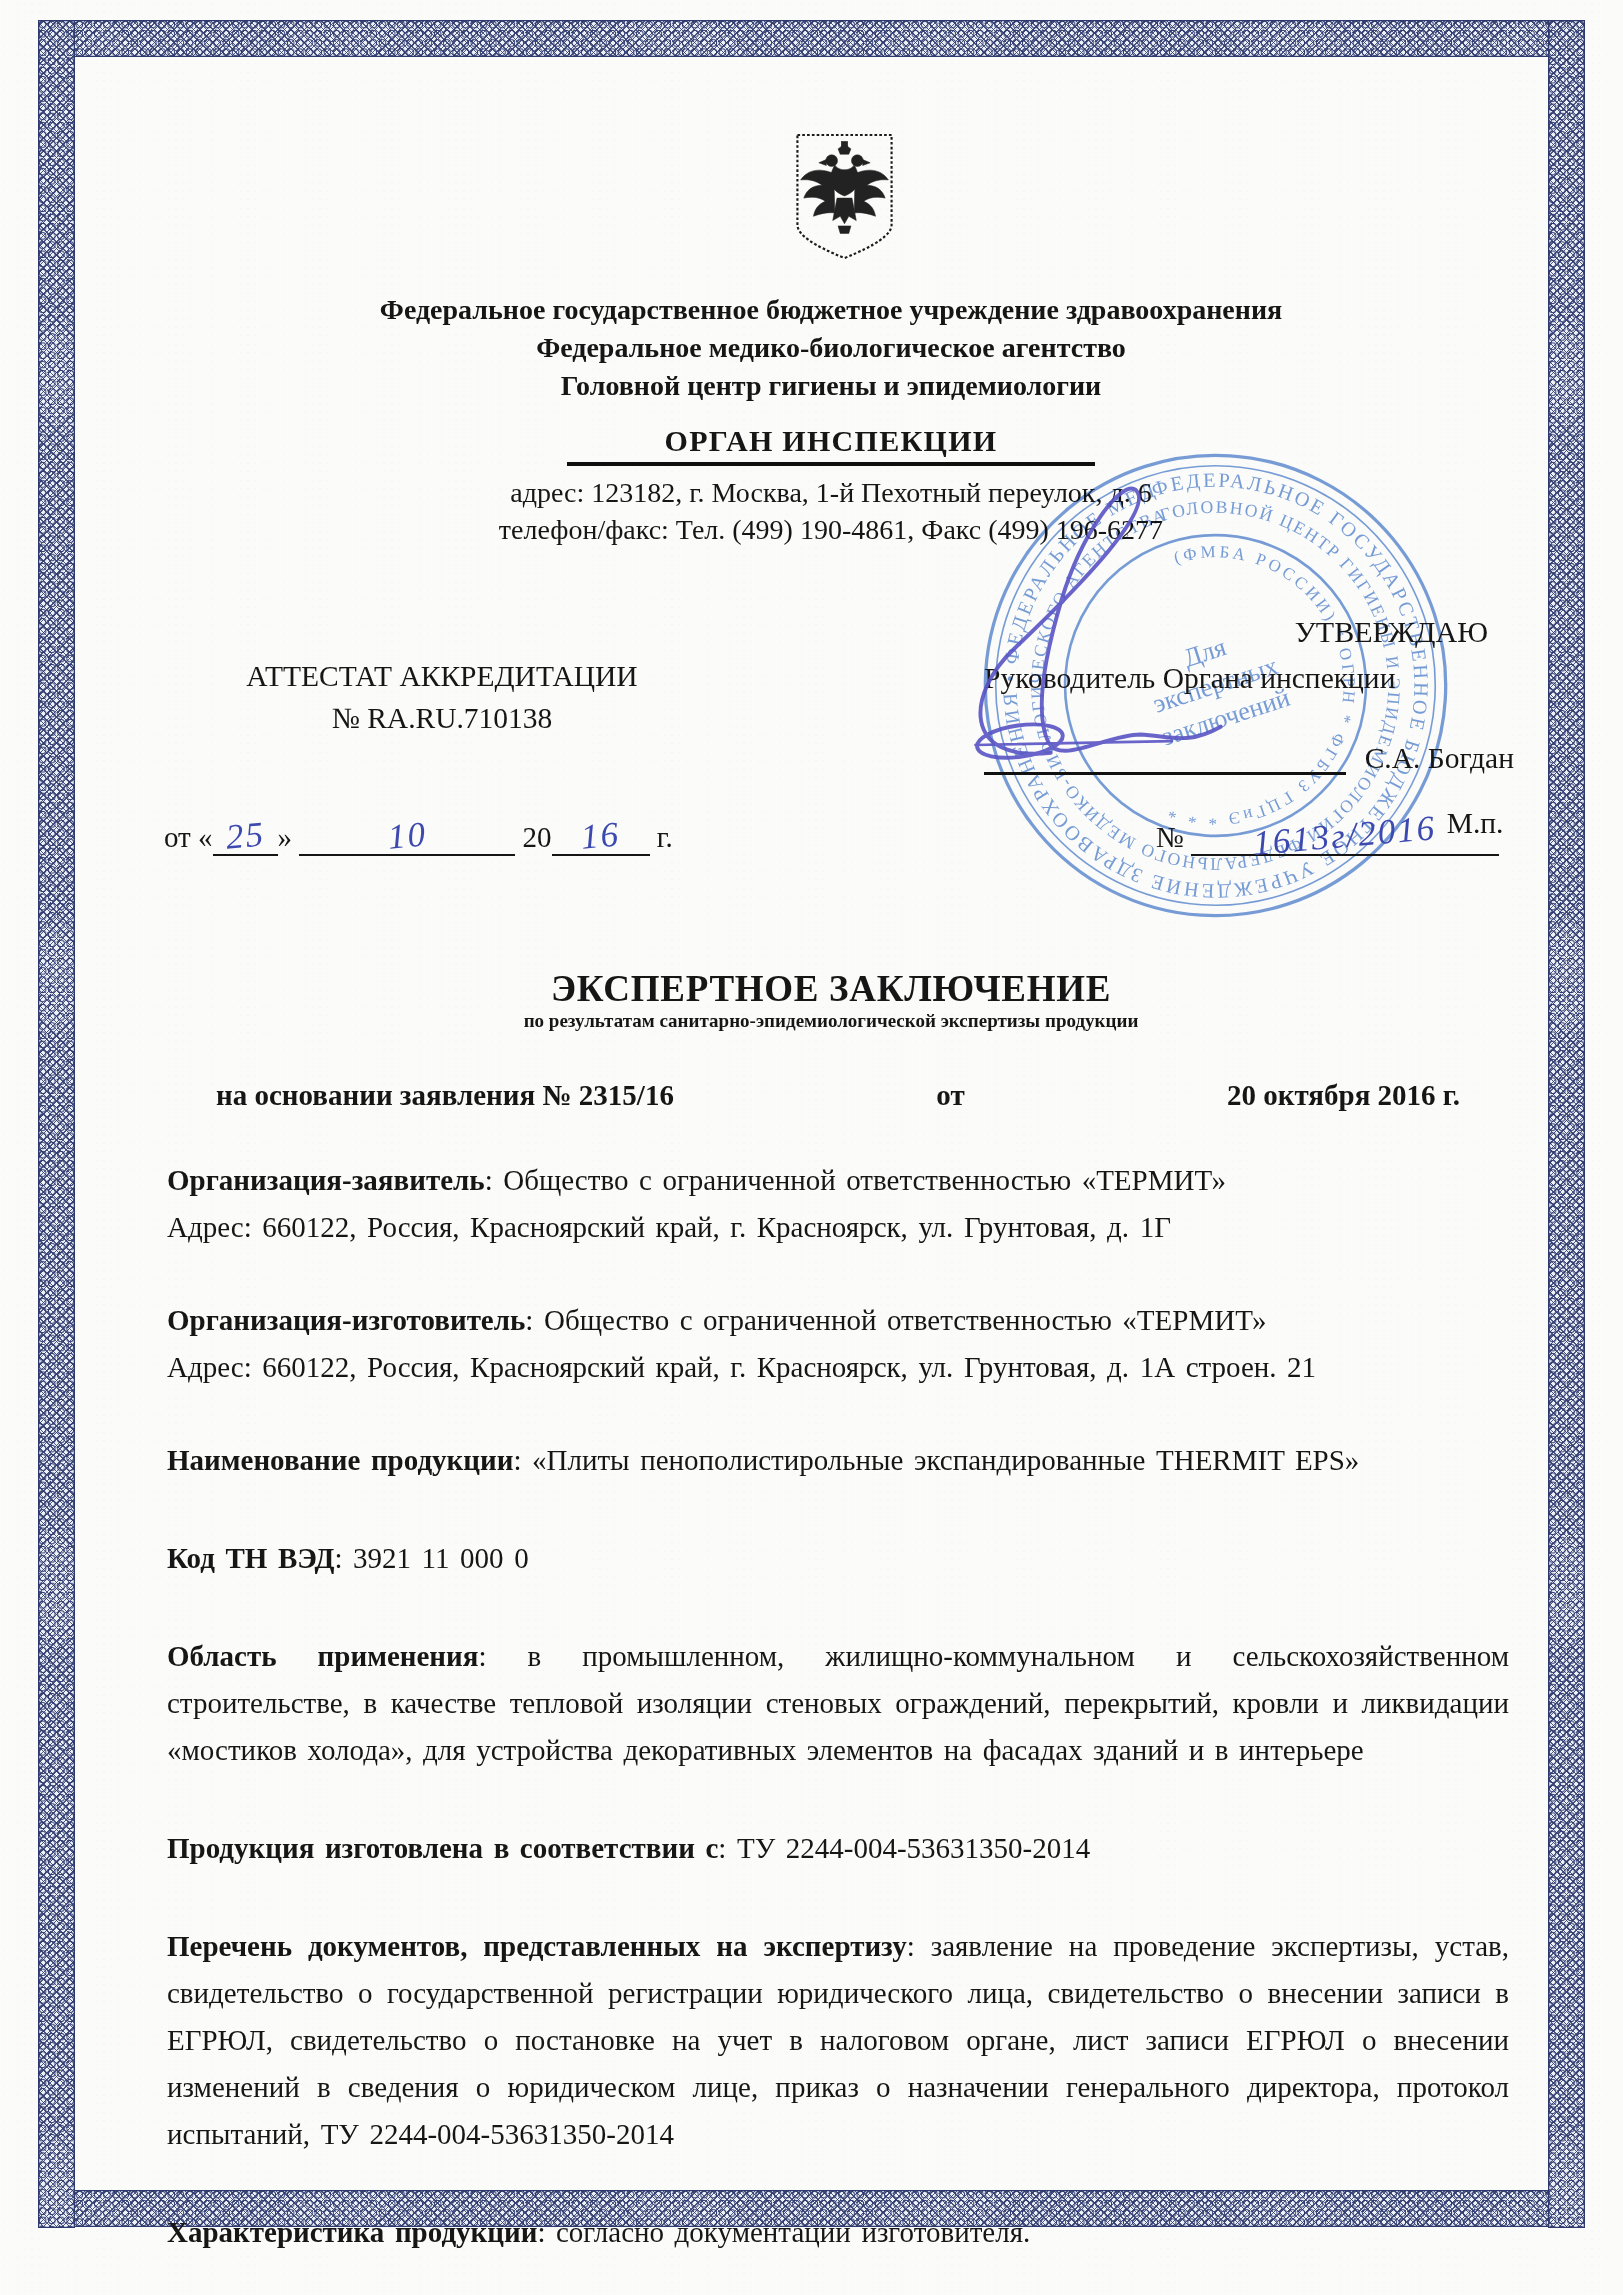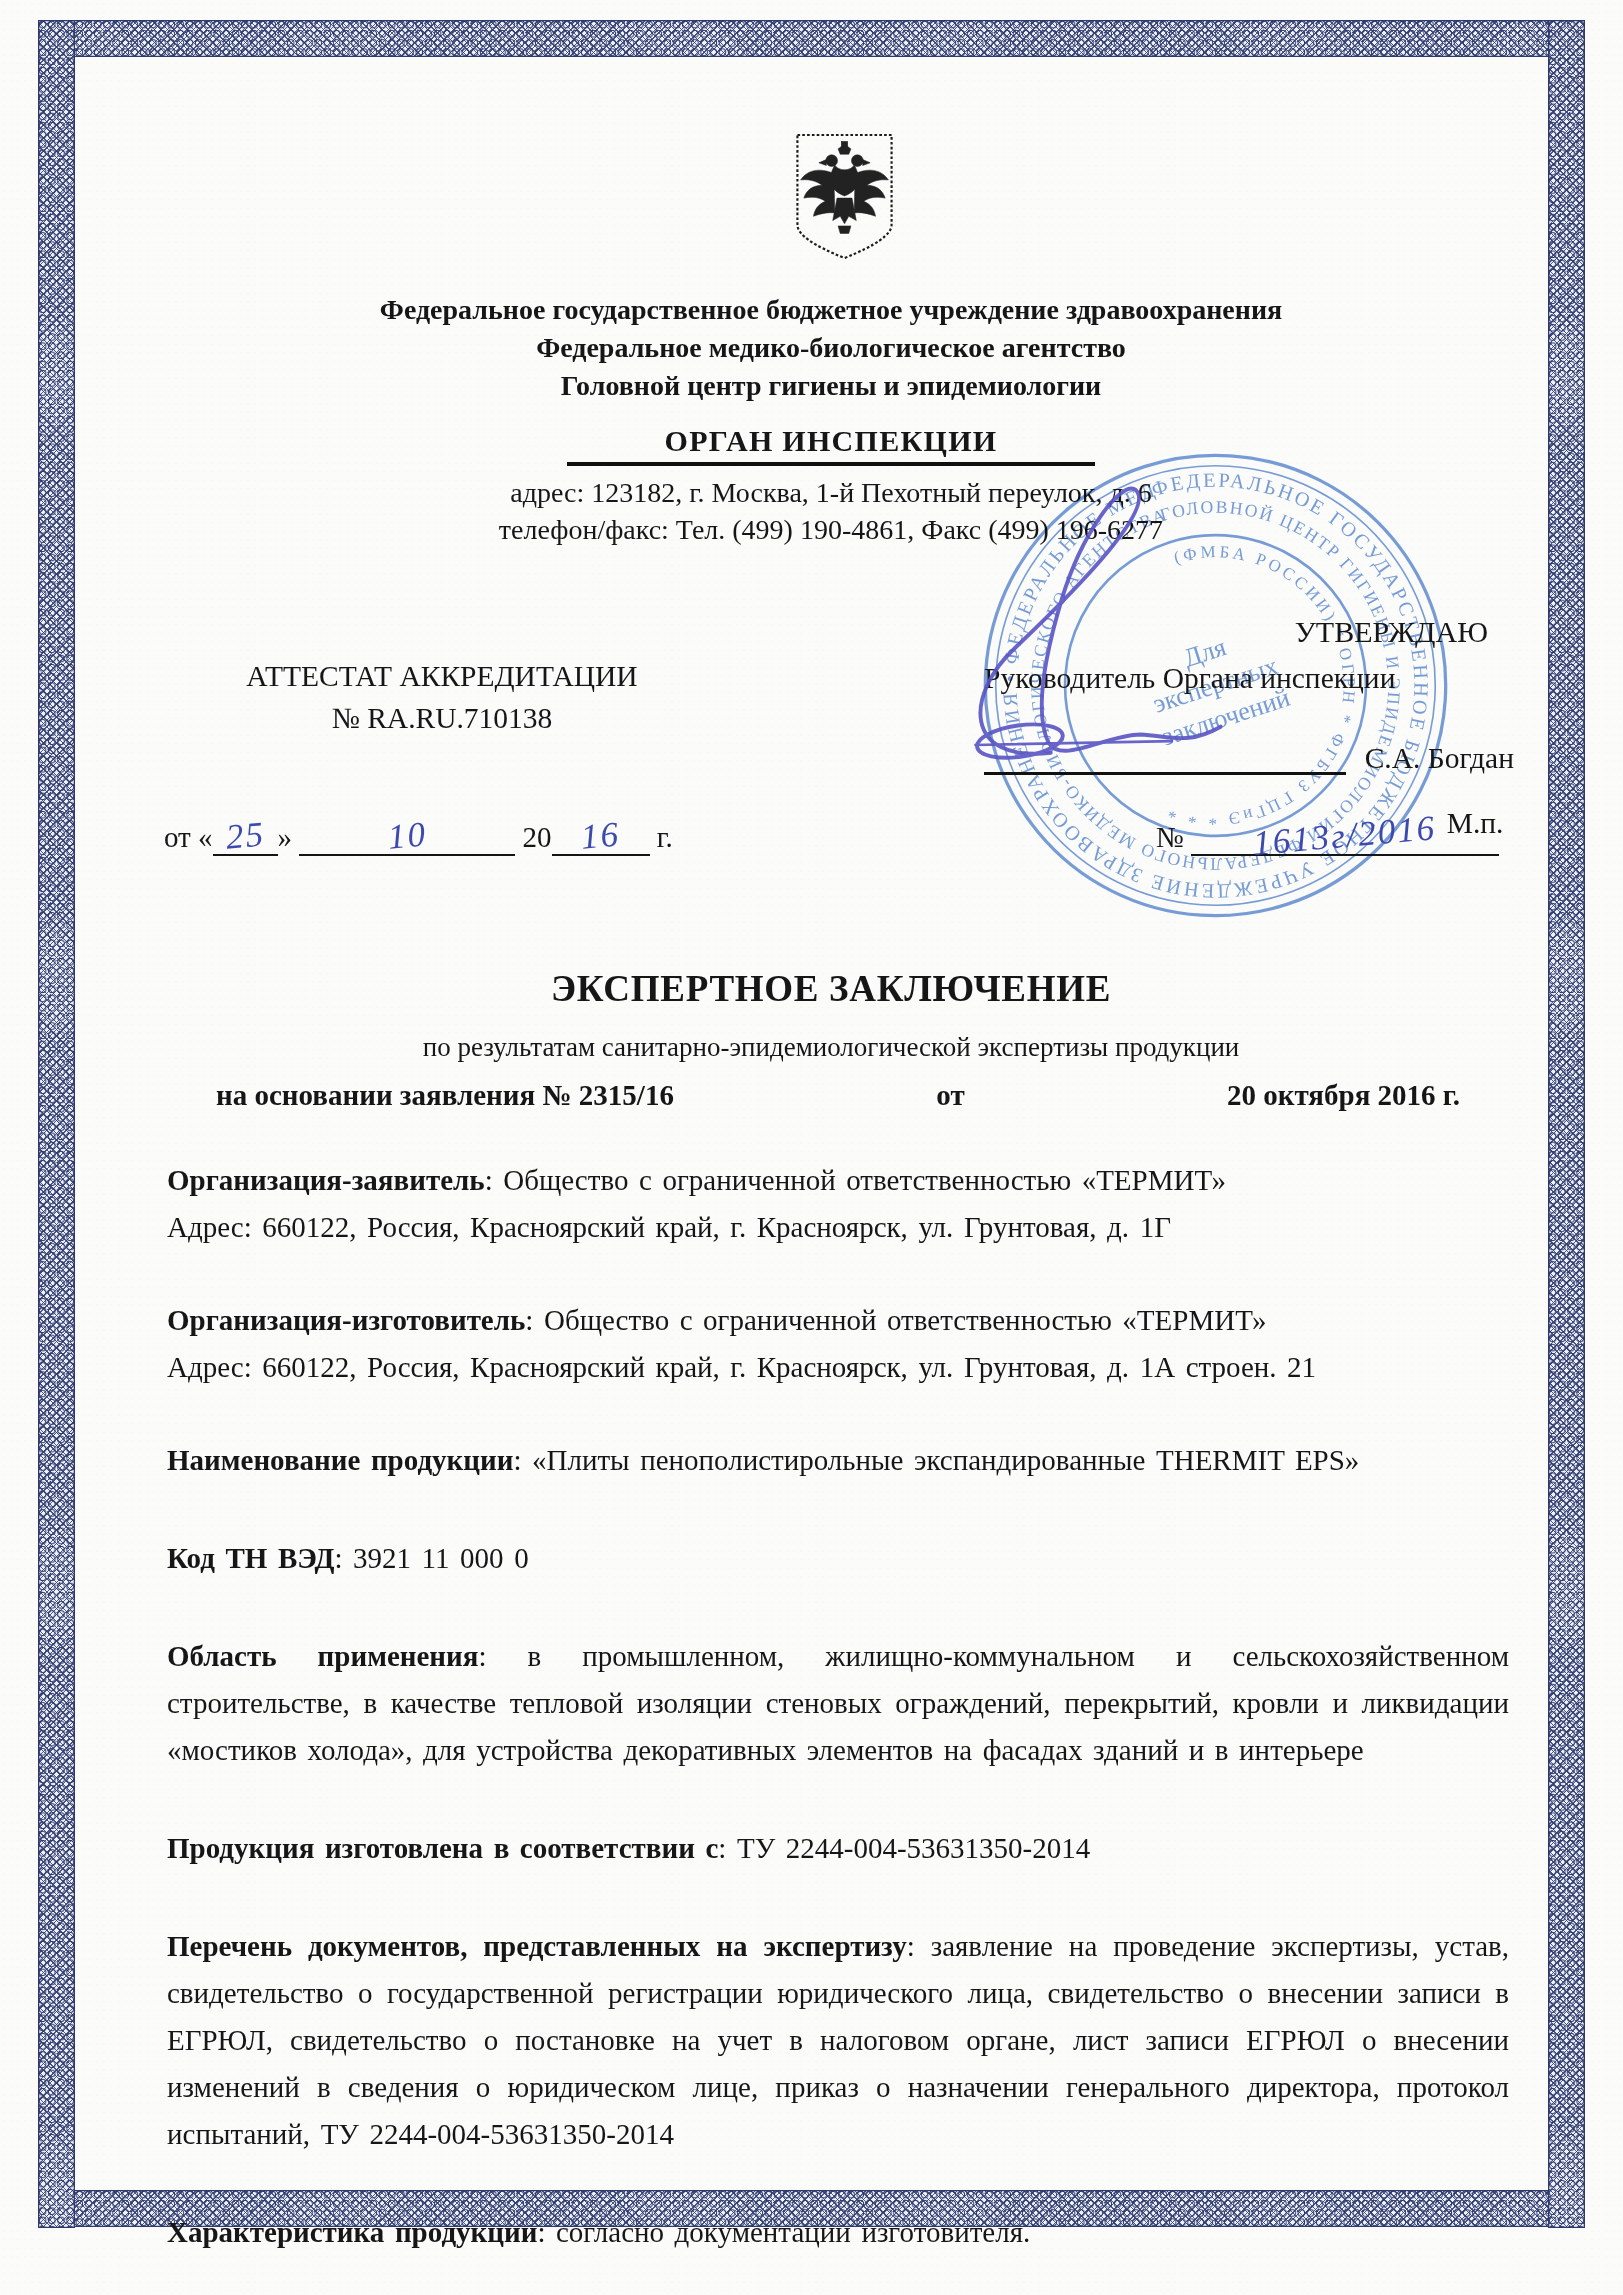--- a/index.html
+++ b/index.html
@@ -59,21 +59,21 @@
   .blank{display:inline-block;border-bottom:2.6px solid #151515;text-align:center;vertical-align:baseline;}
   .hand{font-style:italic;color:#3c49ae;font-size:35px;line-height:26px;display:inline-block;transform:rotate(-5deg);letter-spacing:2px;}
   .day-blank{min-width:65px;}
   .month-blank{min-width:216px;}
   .year-blank{min-width:98px;}
   .num-blank{min-width:308px;}
 
   
   .doc-title{position:absolute;left:157px;top:967px;width:1348px;text-align:center;}
   .doc-title .t1{font-weight:700;font-size:37px;letter-spacing:0.7px;}
-  .doc-title .t2{font-weight:400;font-size:27px;margin-top:22px;}
+  .doc-title .t2{font-weight:700;font-size:19px;margin-top:0;}
   .basis-row{position:absolute;left:216px;top:1079px;width:1244px;display:flex;justify-content:space-between;font-size:29px;font-weight:bold;}
 
   
   .body-text{position:absolute;left:167px;top:1157px;width:1342px;font-size:29px;line-height:47px;}
   .para{margin:0 0 51px 0;text-align:justify;word-spacing:3.3px;}
   .para.tight{margin-bottom:46px;}
   .para b{font-weight:700;}
   .addr2{display:block;}
 </style>
 </head>

